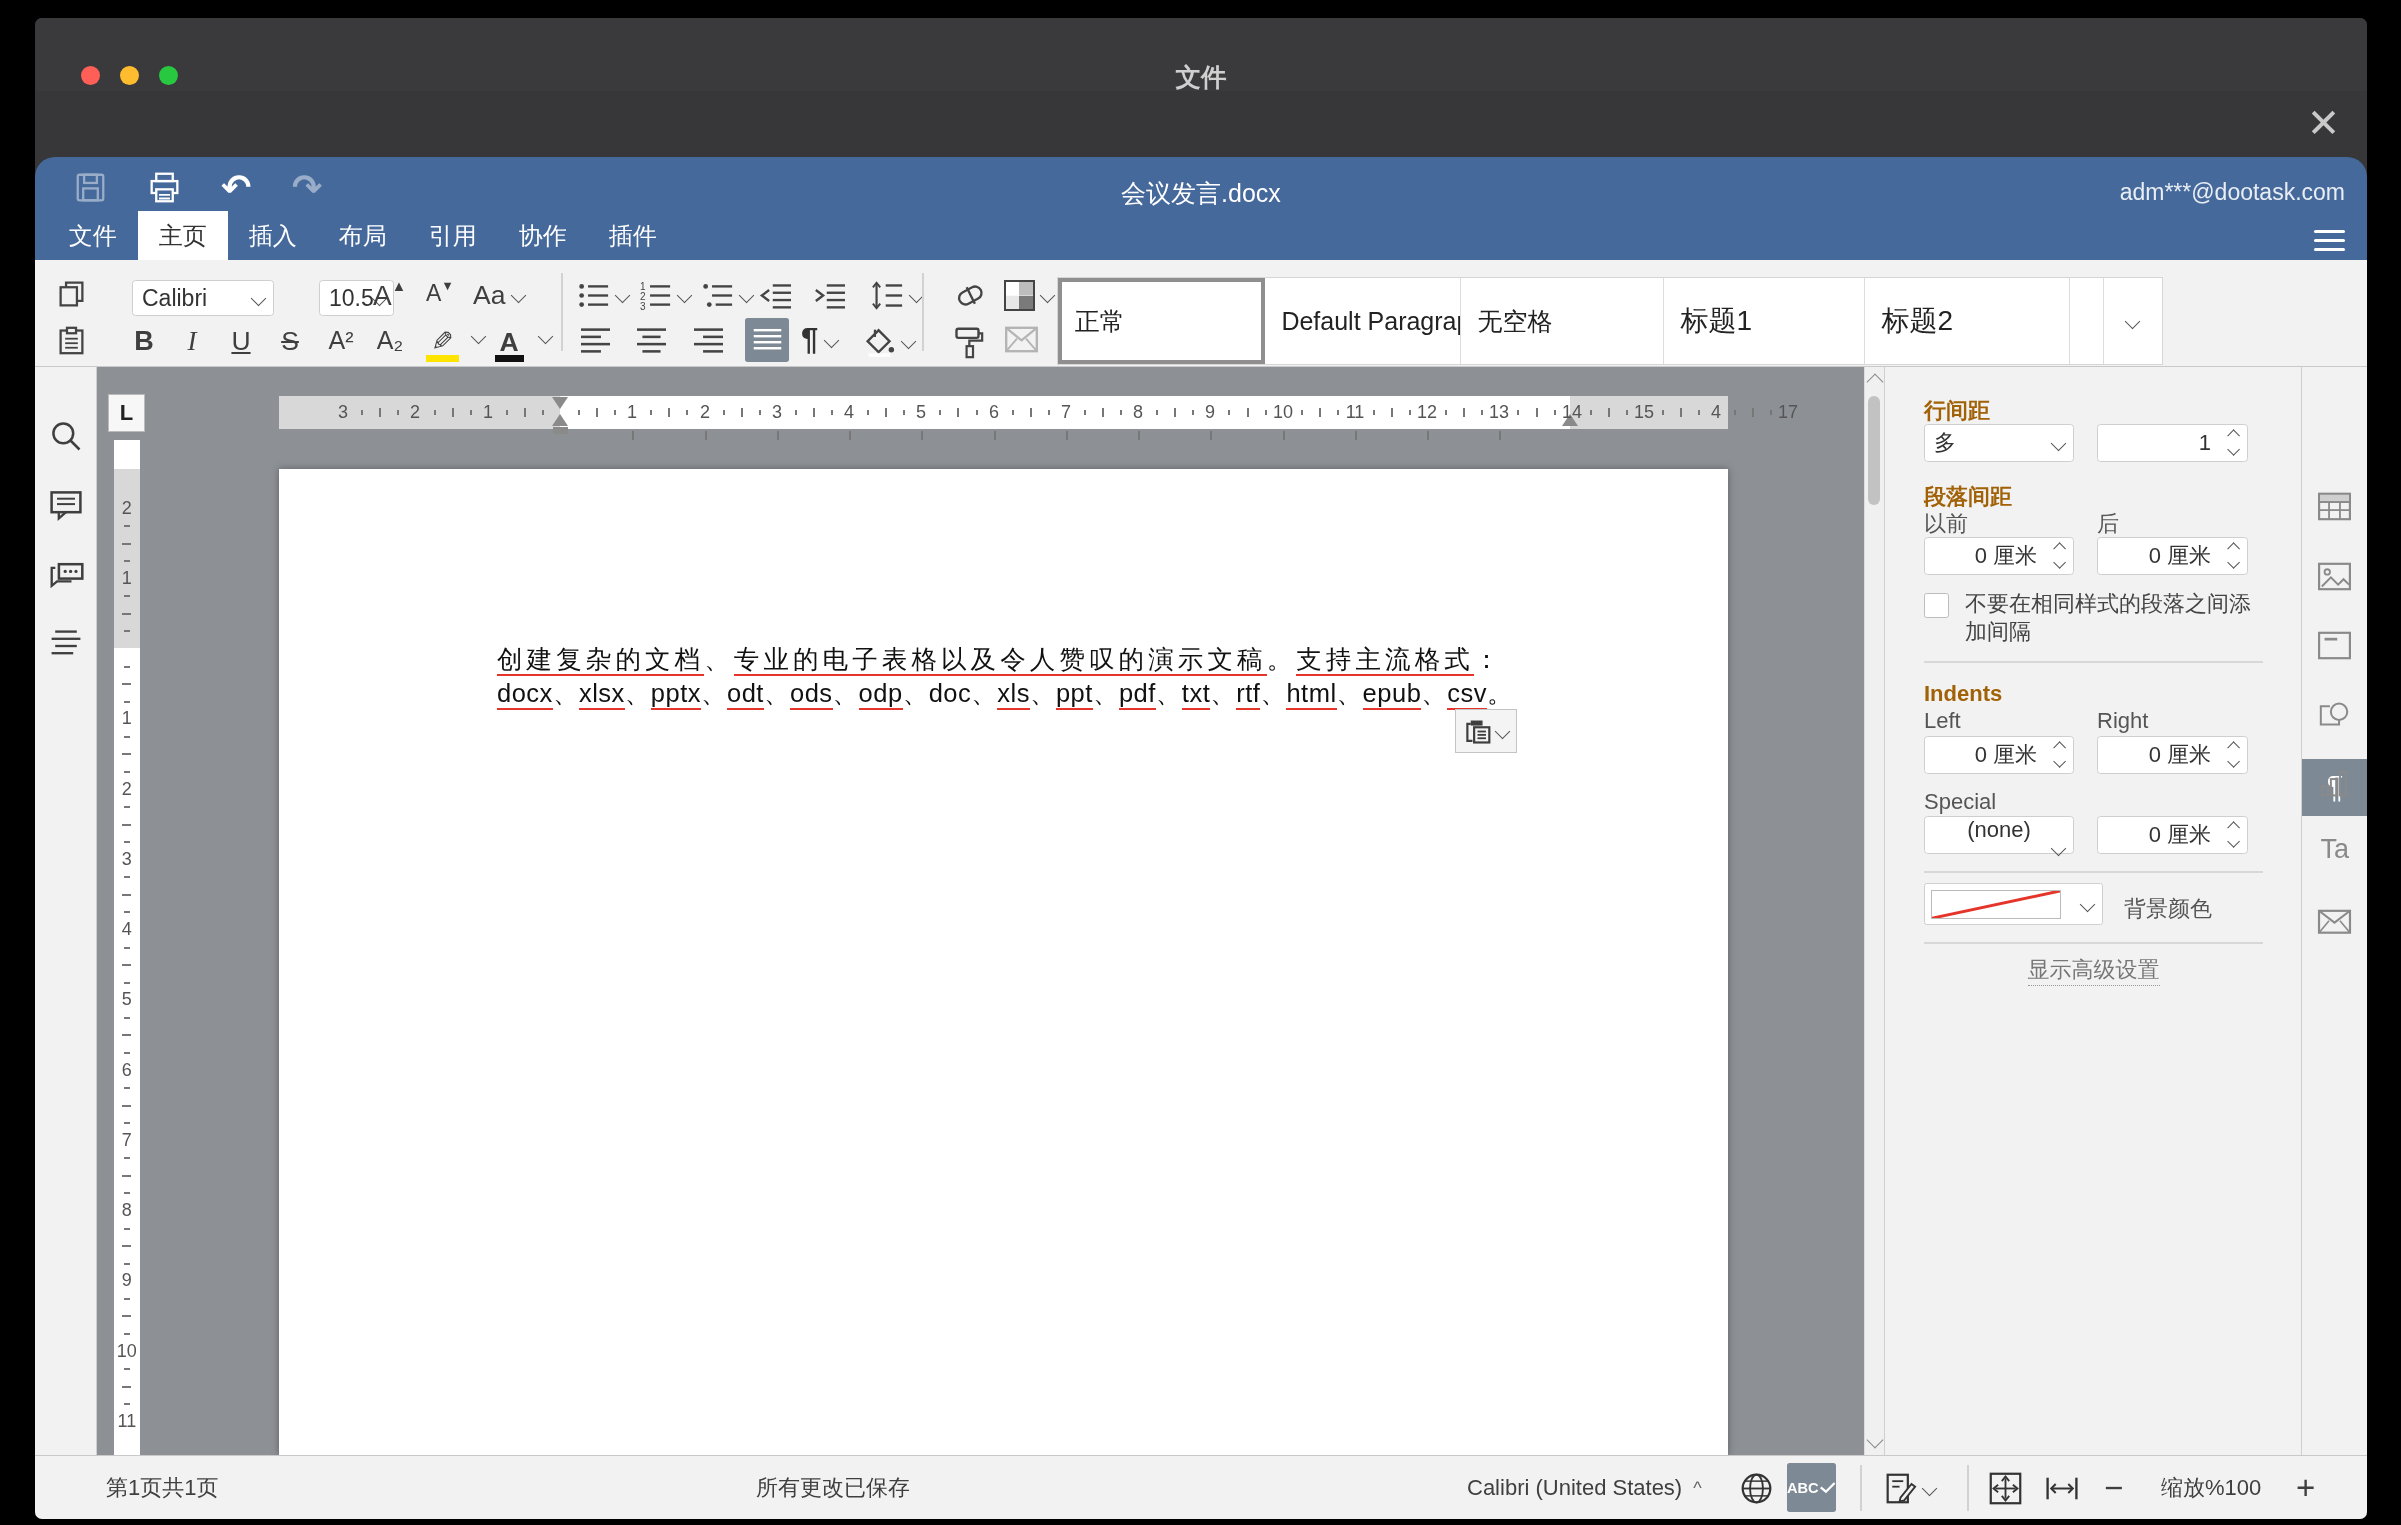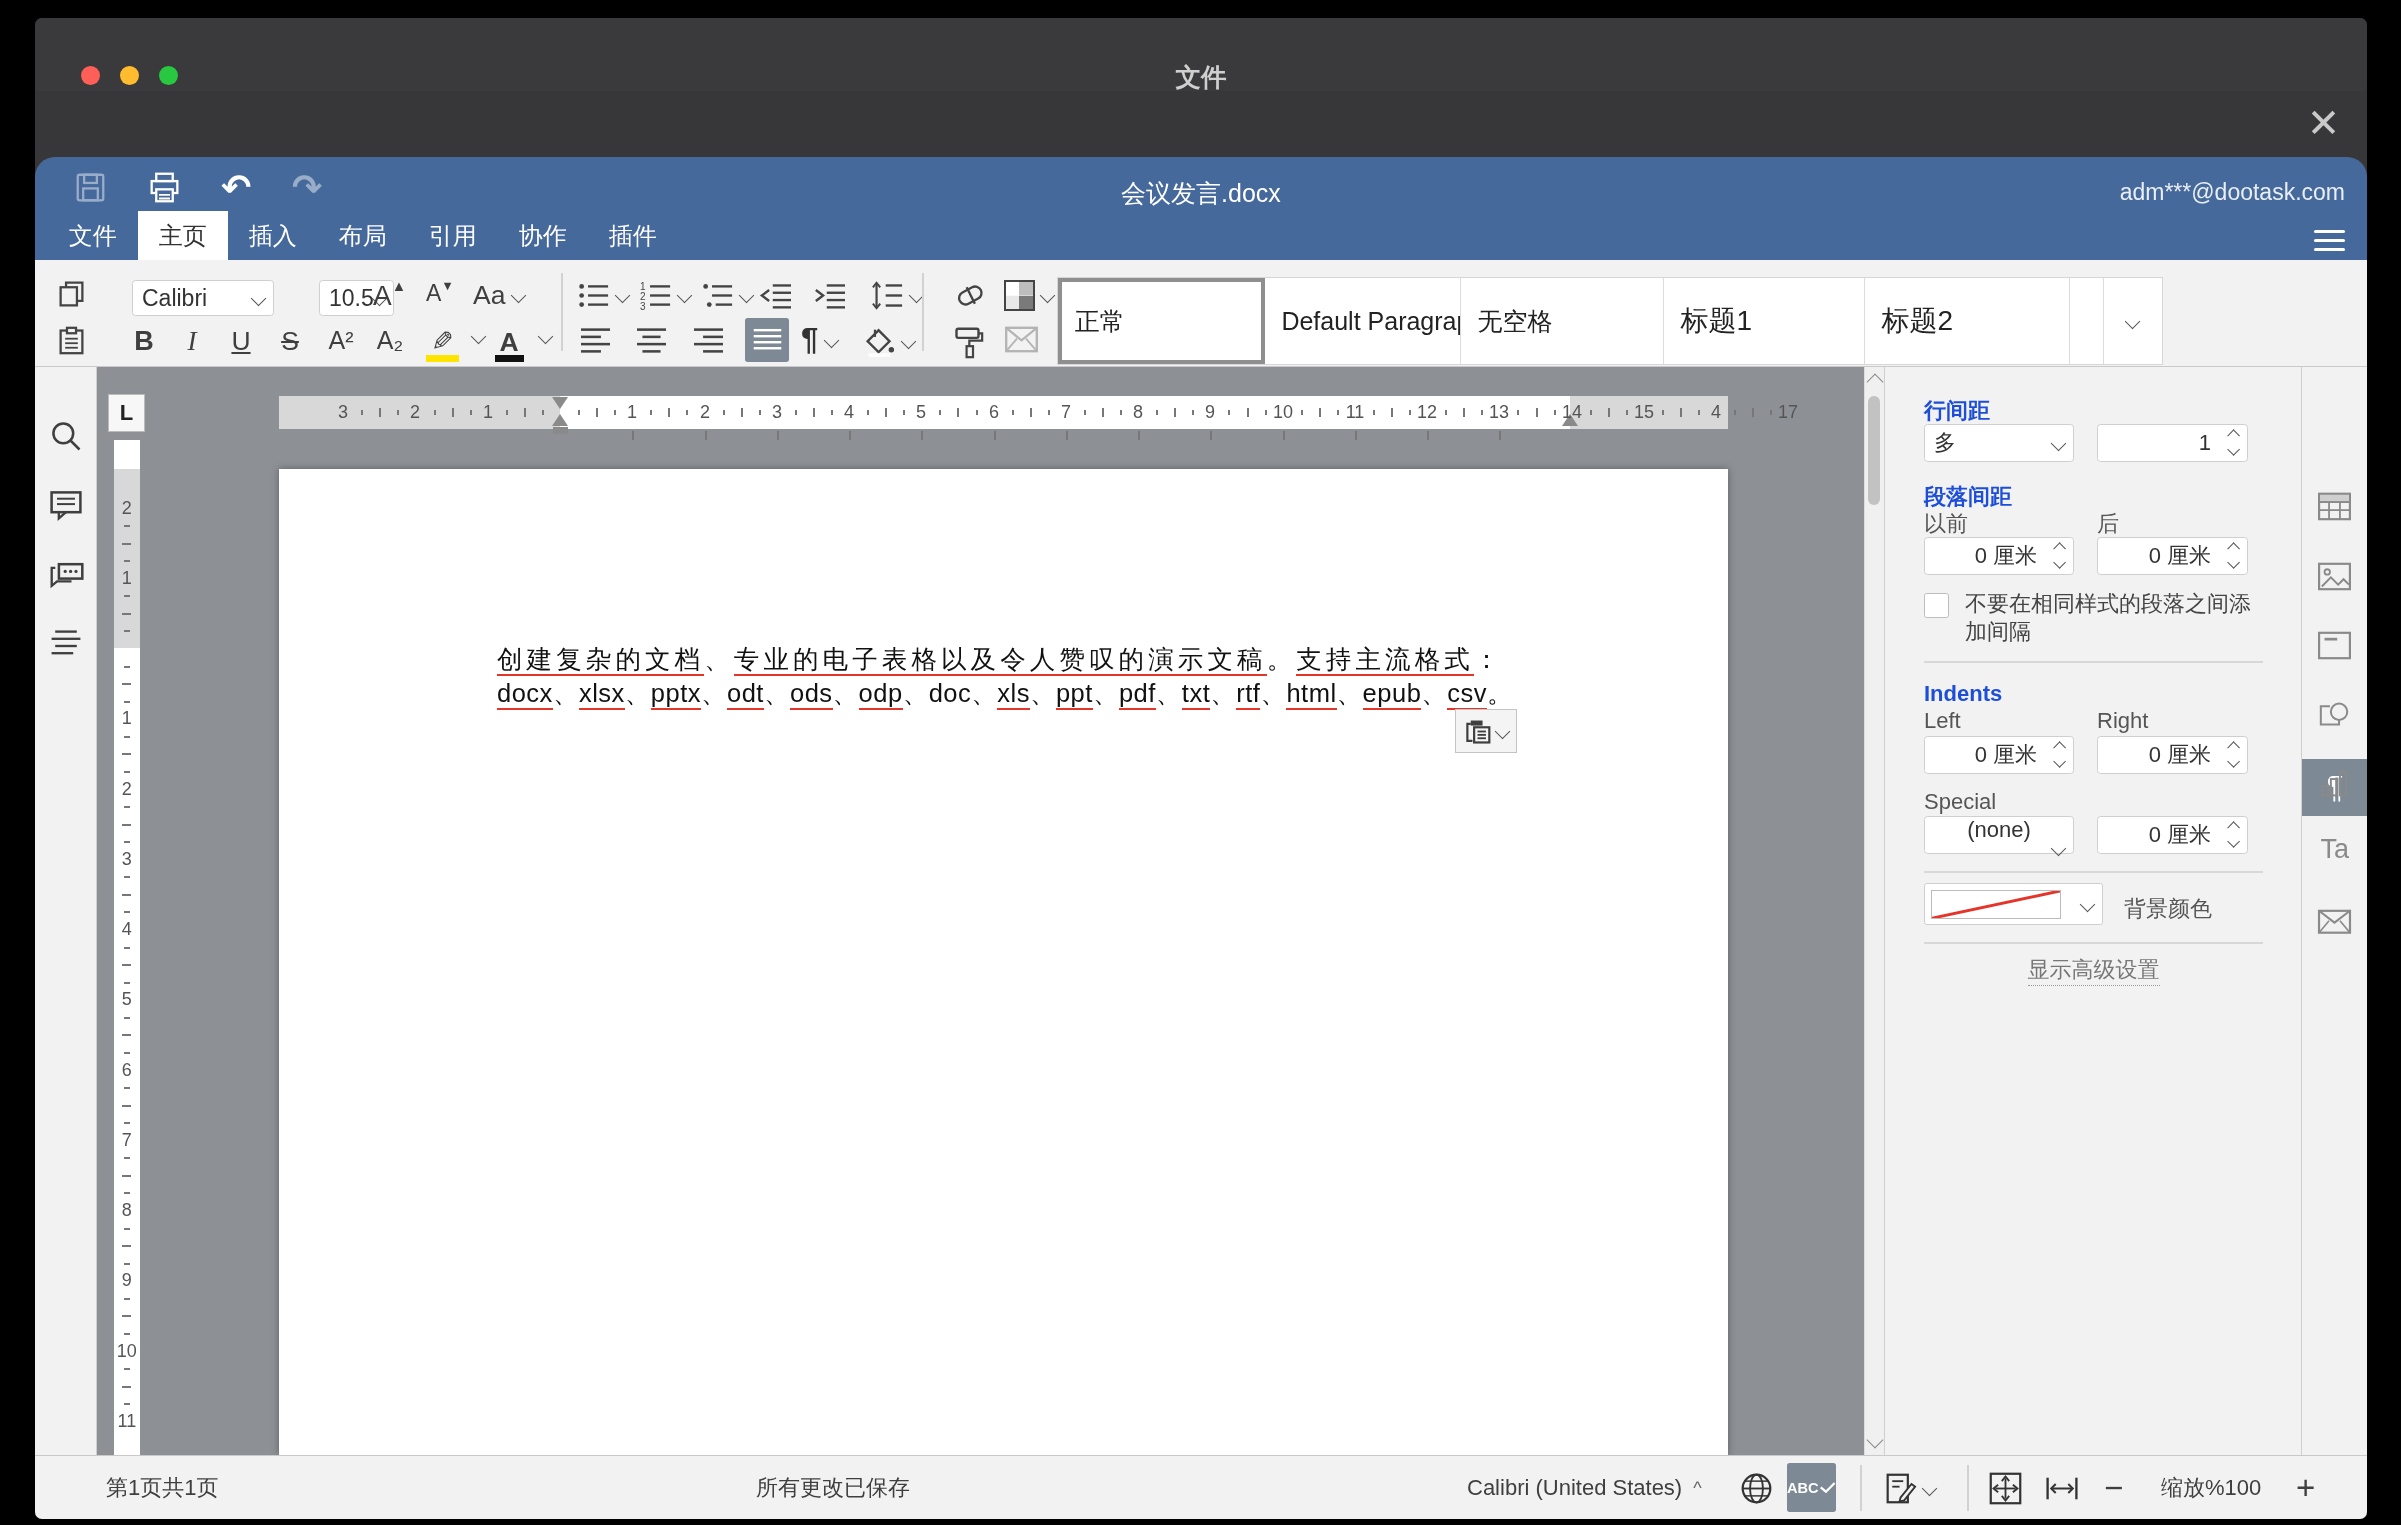--- a/index.html
+++ b/index.html
@@ -72,21 +72,21 @@
   .sthumb{position:absolute;left:2.7px;width:12px;border-radius:6.4px;background:#c2c2c2;}
   .sarrow{position:absolute;left:3.6px;width:11px;height:11px;border-right:1.8px solid #8a8a8a;border-bottom:1.8px solid #8a8a8a;}
   
   .ind-top{position:absolute;width:0;height:0;border-left:8.2px solid transparent;border-right:8.2px solid transparent;
     border-top:12px solid #8a8a8a;}
   .ind-bot{position:absolute;width:0;height:0;border-left:8.2px solid transparent;border-right:8.2px solid transparent;
     border-bottom:12px solid #8a8a8a;}
   .ind-box{position:absolute;width:14.6px;height:7.3px;background:#8a8a8a;}
   
   .panel{position:absolute;left:1849px;top:0;bottom:0;width:417px;background:#f2f2f2;border-left:1.8px solid #cfcfcf;box-sizing:border-box;}
-  .plabel{position:absolute;font-size:22px;color:#1d4ed8;font-weight:bold;}
+  .plabel{position:absolute;font-size:22px;color:#a16207;font-weight:bold;}
   .psub{position:absolute;font-size:22px;color:#555;}
   .pcombo{position:absolute;height:38px;background:#fff;border:1.8px solid #cfcfcf;border-radius:3.6px;
     box-sizing:border-box;display:flex;align-items:center;font-size:22px;color:#333;padding:0 9px;}
   .spin{justify-content:flex-end;padding-right:36px;}
   .spinarr{position:absolute;right:9px;top:6.4px;width:8.2px;height:8.2px;border-right:1.8px solid #555;border-bottom:1.8px solid #555;}
   .up{transform:rotate(-135deg);} .dn{transform:rotate(45deg);top:auto;bottom:7.3px;}
   .pdiv{position:absolute;left:39px;width:339px;height:1.8px;background:#d8d8d8;}
   .cbox{position:absolute;width:25px;height:25px;background:#fff;border:1.8px solid #bdbdbd;border-radius:2.7px;box-sizing:border-box;}
   .cbtext{position:absolute;font-size:22px;color:#444;line-height:28px;}
   .swatch{position:absolute;left:39px;top:516px;width:179px;height:42px;background:#fff;border:1.8px solid #cfcfcf;

